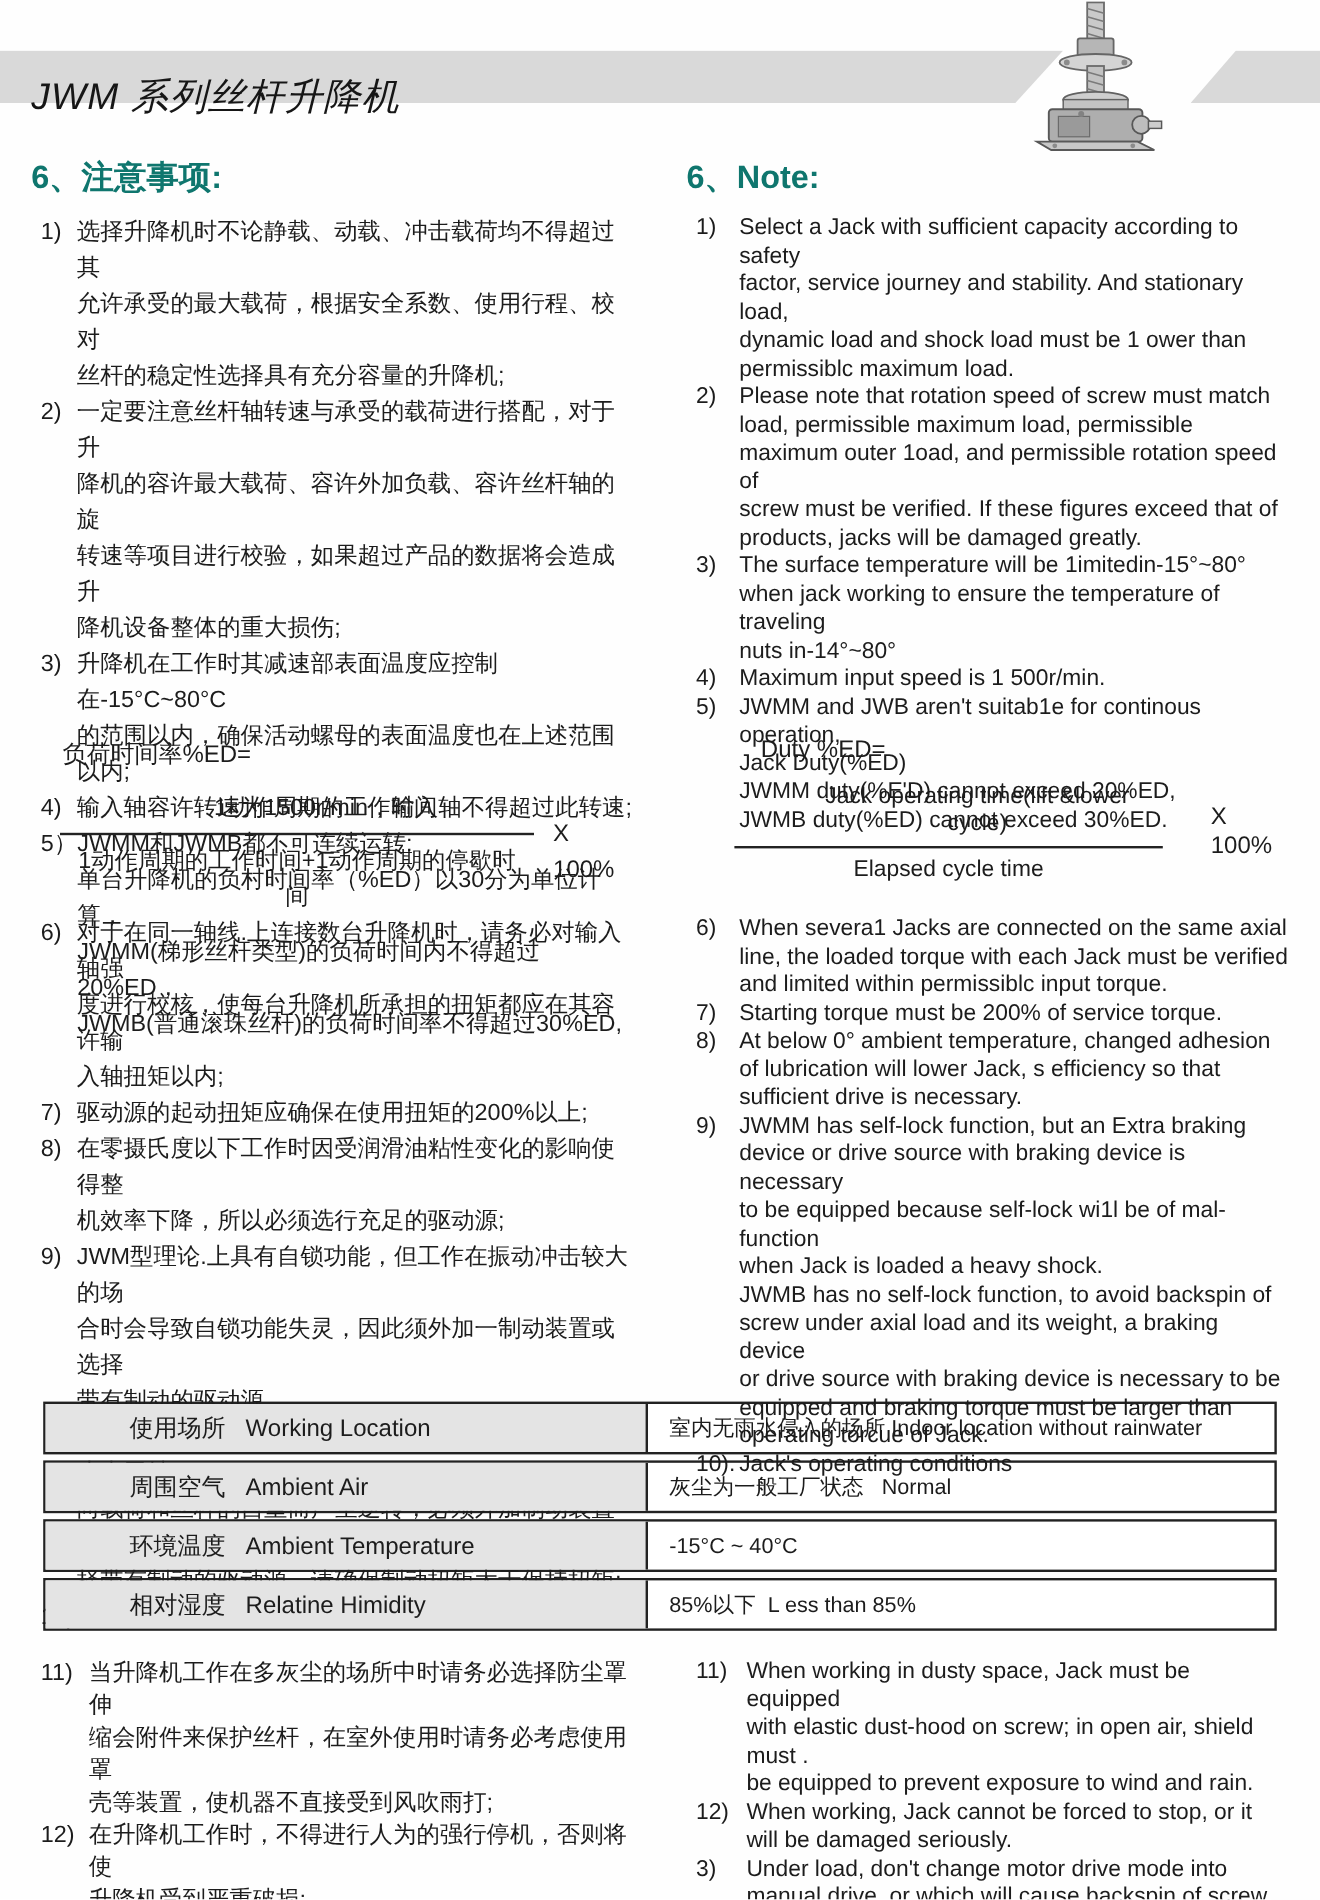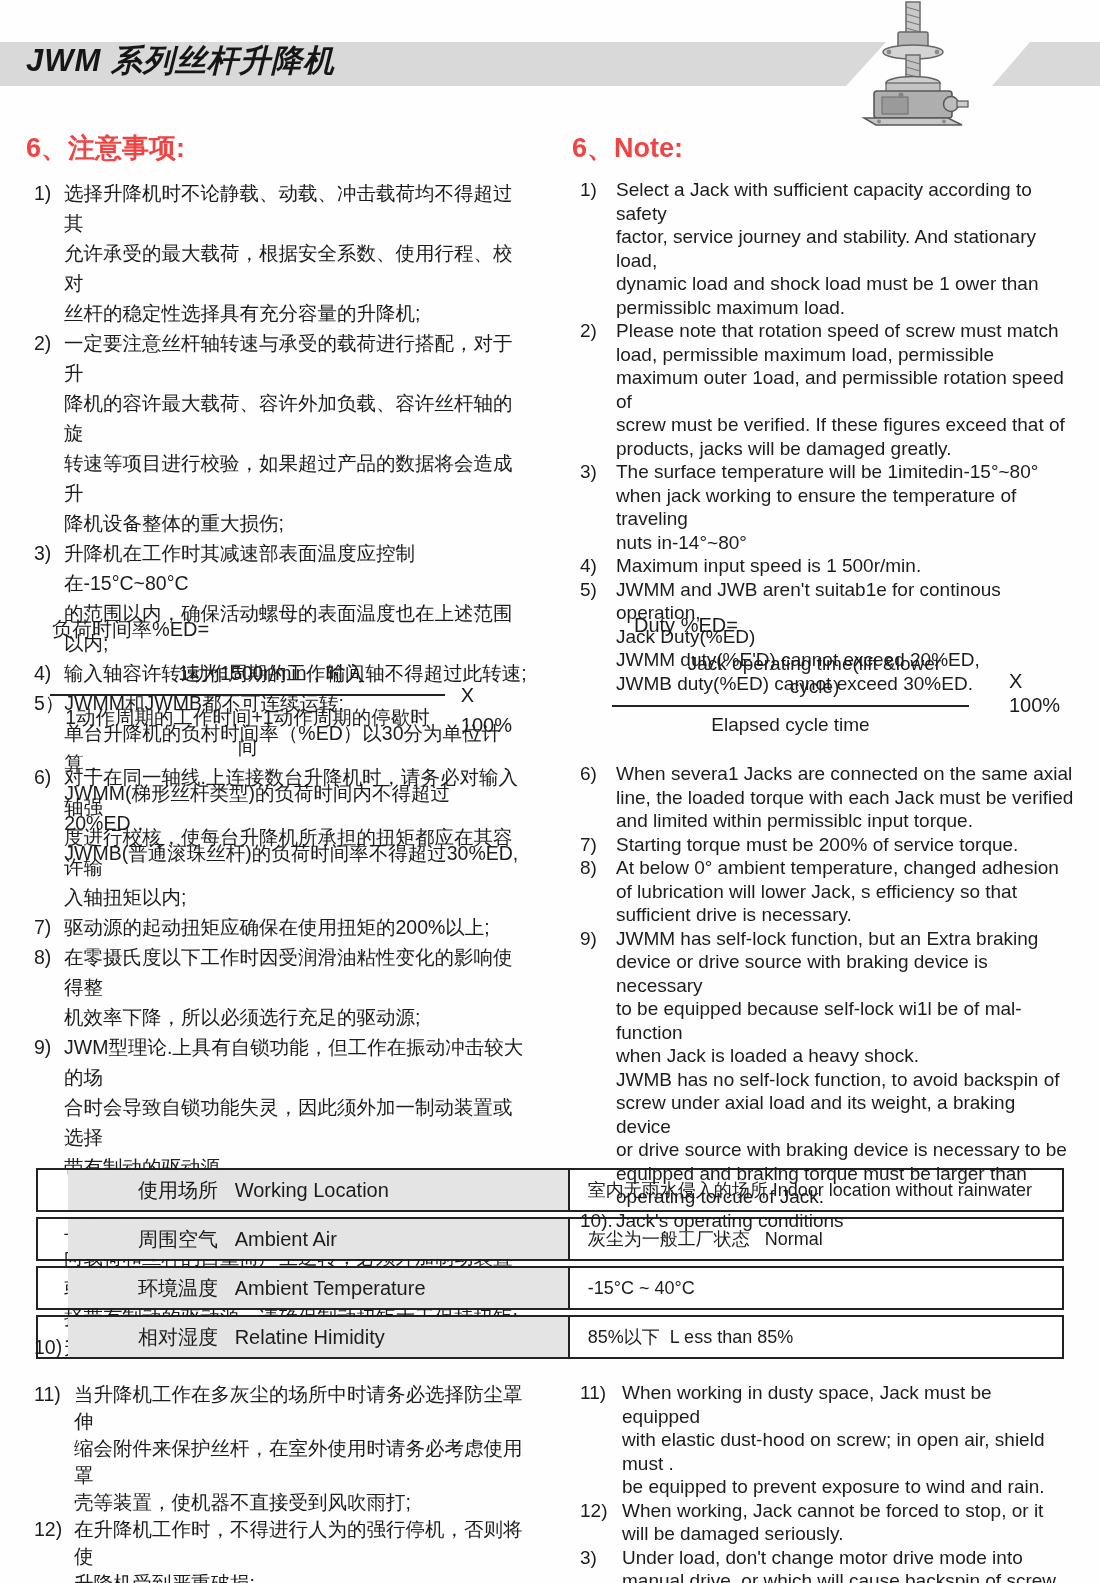--- a/index.html
+++ b/index.html
@@ -17,29 +17,29 @@
     position:absolute; top:42px; left:0; width:886px; height:44px;
     background:#d9d9d9;
     clip-path:polygon(0 0,100% 0,calc(100% - 40px) 100%,0 100%);
   }
   .banner-right {
     position:absolute; top:42px; left:992px; width:108px; height:44px;
     background:#d9d9d9;
     clip-path:polygon(38px 0,100% 0,100% 100%,0 100%);
   }
   .banner-title {
-    position:absolute; top:40px; left:26px;
-    font-size:31px; font-weight:bold; font-style:italic;
+    position:absolute; top:60px; left:26px;
+    font-size:31px; font-weight:normal; font-style:italic;
     letter-spacing:1px; color:#161616;
   }
   .jack-illo { position:absolute; top:1px; left:851px; width:125px; height:126px; }
 
   
   .headings { display:grid; grid-template-columns:1fr 1fr; gap:44px; padding:2px 26px 0 26px; }
-  .sec-heading { font-size:27px; font-weight:bold; color:#ef4444; }
+  .sec-heading { font-size:27px; font-weight:bold; color:#0f766e; }
 
   
   .cols { display:grid; grid-template-columns:1fr 1fr; gap:44px; padding:0 26px; }
   .sect-top { height:424px; margin-top:12px; }
   .formula-block { height:148px; }
   .sect-mid { height:392px; }
   .cols.bottom { margin-top:22px; }
 
   .zh { font-size:19.5px; line-height:30px; }
   .zh.small { line-height:27px; }
@@ -59,21 +59,21 @@
   .frac-den { padding:6px 14px 0 14px; }
   .frac-mult { margin-left:16px; font-size:20px; }
 
   
   .cond-table { margin:14px 36px 0 36px; }
   .trow { display:flex; border:2px solid #222; margin-bottom:5px; height:44px; background:#fff; }
   .trow:last-child { margin-bottom:0; }
   .tlabel {
     width:49%; display:flex; align-items:center;
     background:#e4e4e4; border-right:2px solid #222;
-    padding-left:70px; font-size:20px; white-space:pre-wrap;margin-left:30px;
+    padding-left:70px; font-size:20px; white-space:pre-wrap;
   }
   .tvalue { flex:1; display:flex; align-items:center; padding-left:18px; font-size:18px; white-space:pre-wrap; }
 </style>
 </head>
 <body>
 
 <div class="page">
 
   <div class="banner">
     <div class="banner-main"></div>

